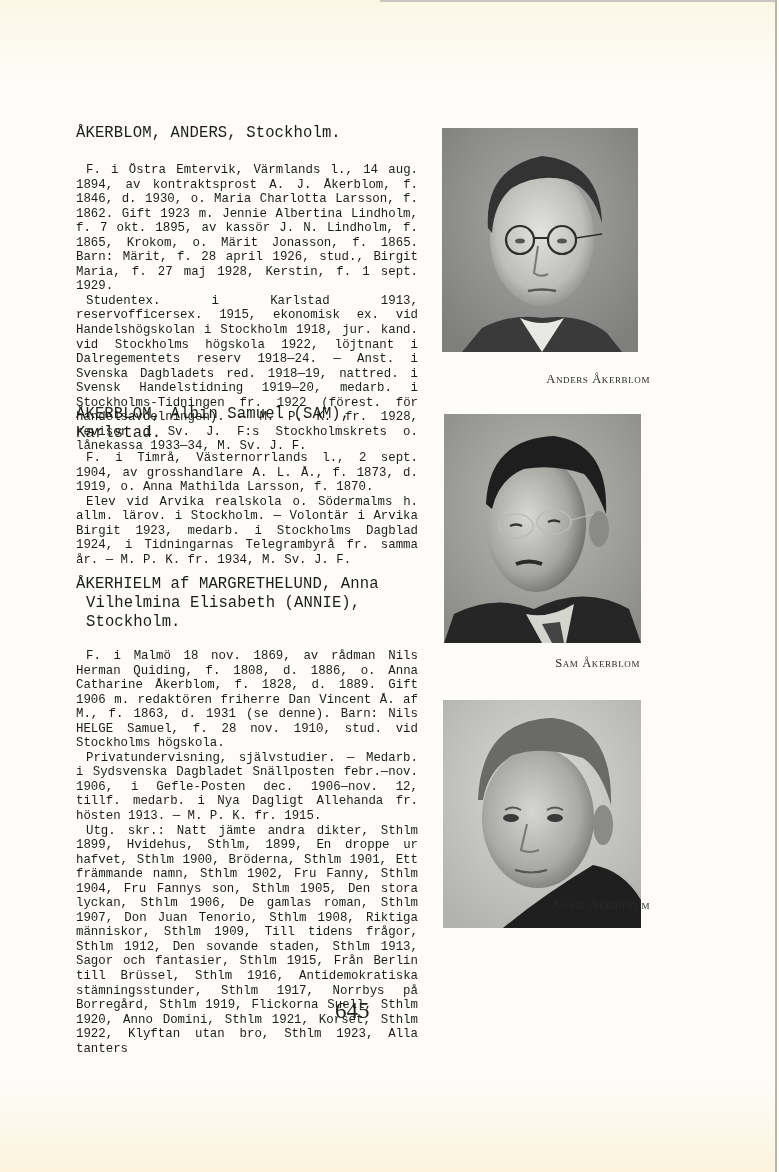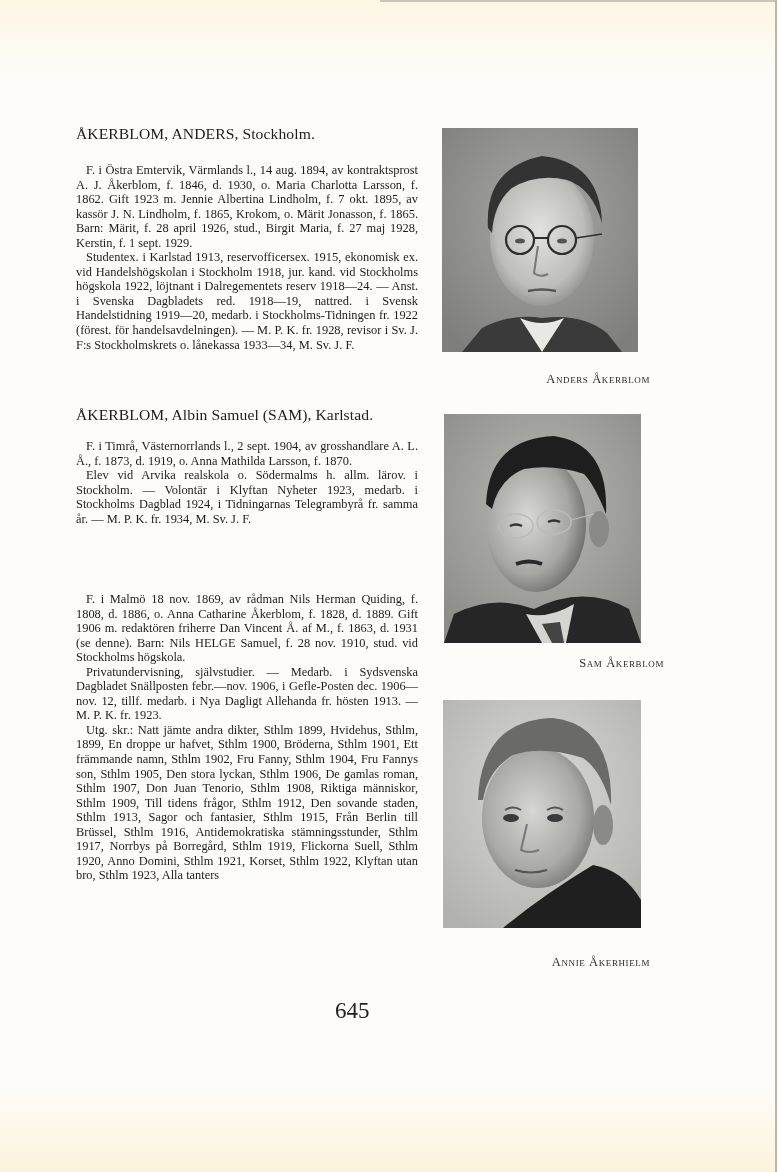--- a/index.html
+++ b/index.html
@@ -12,52 +12,52 @@
   }
   .page {
     position: absolute; left: 0; top: 0; width: 775px; height: 1172px;
     background: linear-gradient(180deg, #fcf6e4 0px, #fdfcf8 80px, #fdfcf9 1080px, #fbf3dc 1172px);
     border-right: 2px solid #b9b6ae;
   }
   .topline {
     position: absolute; top: 0; left: 380px; width: 395px; height: 2px;
     background: #c9c6bd;
   }
-  .entry { position: absolute; left: 76px; width: 342px; }
+  .entry { position: absolute; left: 76px; width: 342px; font-family: Liberation Mono, monospace; }
   .entry h2 {
     margin: 0; font-weight: normal; font-size: 15.6px; line-height: 19px;
     letter-spacing: 0.1px;
   }
   .entry h2 .cont { display: block; padding-left: 10px; }
   .para {
     margin: 0; font-size: 12.4px; line-height: 14.55px; text-align: justify;
     text-indent: 10px; hyphens: manual;
   }
   #entry1 { top: 124px; }
   #entry1 .body { margin-top: 20px; }
   #entry2 { top: 405px; }
-  #entry2 .body { margin-top: 15px; }
+  #entry2 .body { margin-top: 8px; }
   #entry3 { top: 575px; }
   #entry3 .body { margin-top: 17px; }
 
   .photo {
     position: absolute; background: #8e8e8e; overflow: hidden;
   }
   .photo svg { display: block; width: 100%; height: 100%; }
   #photo1 { left: 442px; top: 128px; width: 196px; height: 224px; }
   #photo2 { left: 444px; top: 414px; width: 197px; height: 229px; }
   #photo3 { left: 443px; top: 700px; width: 198px; height: 228px; }
   .caption {
     position: absolute; width: 220px; text-align: right;
     font-size: 12.5px; letter-spacing: 0.6px; font-variant: small-caps;
     color: #2a2a2a;
   }
   #cap1 { left: 430px; top: 372px; }
-  #cap2 { left: 444px; top: 656px; font-family: Liberation Serif, serif; }
-  #cap3 { left: 430px; top: 955px; }
+  #cap2 { left: 420px; top: 656px; font-family: Liberation Serif, serif; }
+  #cap3 { left: 430px; top: 898px; }
   .pagenum {
     position: absolute; left: 335px; top: 998px; font-size: 23px; color: #222;
   }
 </style>
 </head>
 <body>
 
 <div class="page">
   <div class="topline"></div>
 
@@ -66,28 +66,32 @@
     <div class="body">
       <p class="para">F. i Östra Emtervik, Värmlands l., 14 aug. 1894, av kontraktsprost A. J. Åkerblom, f. 1846, d. 1930, o. Maria Charlotta Larsson, f. 1862. Gift 1923 m. Jennie Albertina Lindholm, f. 7 okt. 1895, av kassör J. N. Lindholm, f. 1865, Krokom, o. Märit Jonasson, f. 1865. Barn: Märit, f. 28 april 1926, stud., Birgit Maria, f. 27 maj 1928, Kerstin, f. 1 sept. 1929.</p>
       <p class="para">Studentex. i Karlstad 1913, reservofficersex. 1915, ekonomisk ex. vid Handelshögskolan i Stockholm 1918, jur. kand. vid Stockholms högskola 1922, löjtnant i Dalregementets reserv 1918—24. — Anst. i Svenska Dagbladets red. 1918—19, nattred. i Svensk Handelstidning 1919—20, medarb. i Stockholms-Tidningen fr. 1922 (förest. för handelsavdelningen). — M. P. K. fr. 1928, revisor i Sv. J. F:s Stockholmskrets o. lånekassa 1933—34, M. Sv. J. F.</p>
     </div>
   </div>
 
   <div class="entry" id="entry2">
     <h2><span>ÅKERBLOM, Albin Samuel (SAM), Karlstad.</span></h2>
     <div class="body">
       <p class="para">F. i Timrå, Västernorrlands l., 2 sept. 1904, av grosshandlare A. L. Å., f. 1873, d. 1919, o. Anna Mathilda Larsson, f. 1870.</p>
-      <p class="para">Elev vid Arvika realskola o. Södermalms h. allm. lärov. i Stockholm. — Volontär i Klyftan Nyheter 1923, medarb. i Stockholms Dagblad 1924, i Tidningarnas Telegrambyrå fr. samma år. — M. P. K. fr. 1934, M. Sv. J. F.</p>
+      <p class="para">Elev vid Arvika realskola o. Södermalms h. allm. lärov. i Stockholm. — Volontär i Arvika Birgit 1923, medarb. i Stockholms Dagblad 1924, i Tidningarnas Telegrambyrå fr. samma år. — M. P. K. fr. 1934, M. Sv. J. F.</p>
     </div>
   </div>
 
   <div class="entry" id="entry3">
+    <h2>
+      <span>ÅKERHIELM af MARGRETHELUND, Anna</span>
+      <span class="cont">Vilhelmina Elisabeth (ANNIE), Stockholm.</span>
+    </h2>
     <div class="body">
       <p class="para">F. i Malmö 18 nov. 1869, av rådman Nils Herman Quiding, f. 1808, d. 1886, o. Anna Catharine Åkerblom, f. 1828, d. 1889. Gift 1906 m. redaktören friherre Dan Vincent Å. af M., f. 1863, d. 1931 (se denne). Barn: Nils HELGE Samuel, f. 28 nov. 1910, stud. vid Stockholms högskola.</p>
-      <p class="para">Privatundervisning, självstudier. — Medarb. i Sydsvenska Dagbladet Snällposten febr.—nov. 1906, i Gefle-Posten dec. 1906—nov. 12, tillf. medarb. i Nya Dagligt Allehanda fr. hösten 1913. — M. P. K. fr. 1923.</p>
+      <p class="para">Privatundervisning, självstudier. — Medarb. i Sydsvenska Dagbladet Snällposten febr.—nov. 1906, i Gefle-Posten dec. 1906—nov. 12, tillf. medarb. i Nya Dagligt Allehanda fr. hösten 1913. — M. P. K. fr. 1915.</p>
       <p class="para">Utg. skr.: Natt jämte andra dikter, Sthlm 1899, Hvidehus, Sthlm, 1899, En droppe ur hafvet, Sthlm 1900, Bröderna, Sthlm 1901, Ett främmande namn, Sthlm 1902, Fru Fanny, Sthlm 1904, Fru Fannys son, Sthlm 1905, Den stora lyckan, Sthlm 1906, De gamlas roman, Sthlm 1907, Don Juan Tenorio, Sthlm 1908, Riktiga människor, Sthlm 1909, Till tidens frågor, Sthlm 1912, Den sovande staden, Sthlm 1913, Sagor och fantasier, Sthlm 1915, Från Berlin till Brüssel, Sthlm 1916, Antidemokratiska stämningsstunder, Sthlm 1917, Norrbys på Borregård, Sthlm 1919, Flickorna Suell, Sthlm 1920, Anno Domini, Sthlm 1921, Korset, Sthlm 1922, Klyftan utan bro, Sthlm 1923, Alla tanters</p>
     </div>
   </div>
 
   <div class="photo" id="photo1">
     <svg viewBox="0 0 196 224">
       <defs>
         <radialGradient id="bg1" cx="50%" cy="40%" r="70%">
           <stop offset="0" stop-color="#a8a8a6"></stop>
             <stop offset="1" stop-color="#7e7e7c"></stop>

